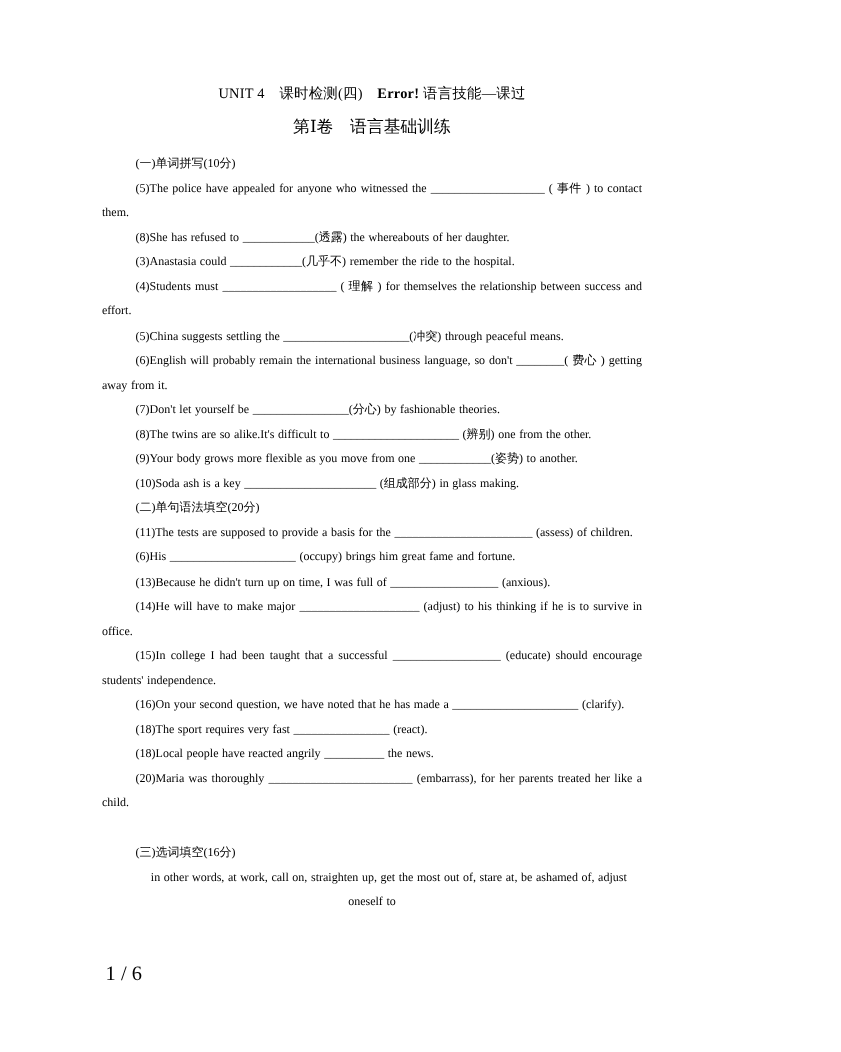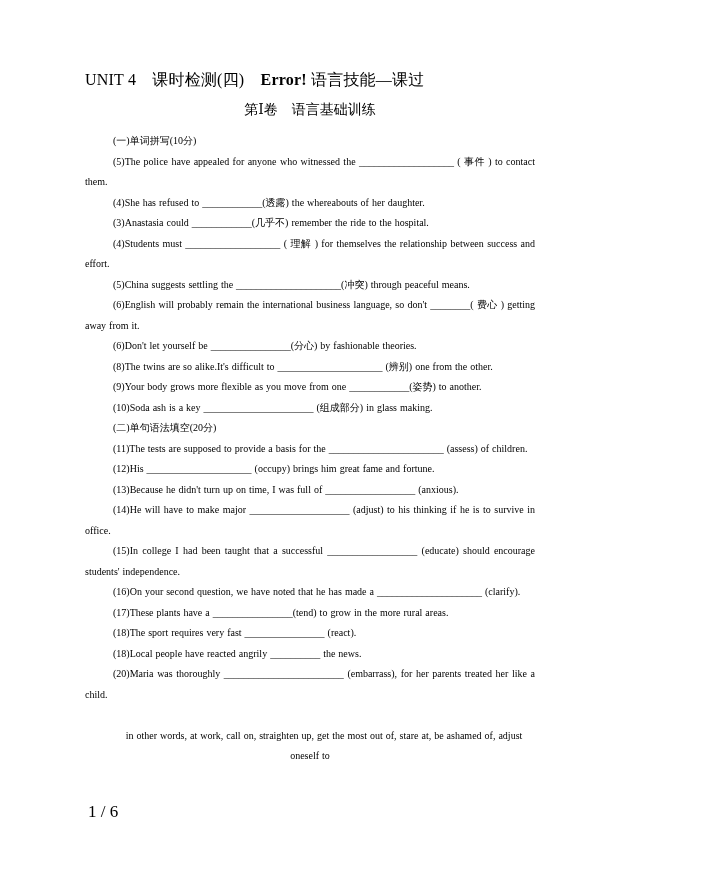--- a/index.html
+++ b/index.html
@@ -17,22 +17,23 @@
     overflow: hidden;
     box-sizing: border-box;
   }
   .content {
     position: absolute;
     left: 85px;
     top: 70px;
     width: 450px;
   }
   .title1 {
-    font-size: 16px;
+    font-size: 12px;
     font-weight: normal;
+    text-align: center;
     margin: 0 0 10px 0;
     letter-spacing: 0.2px;
     white-space: nowrap;
   }
   .title1 .bold-part { font-weight: bold; }
   .title2 {
     font-size: 14px;
     font-weight: normal;
     text-align: center;
     margin: 0 0 12px 0;
@@ -68,38 +69,38 @@
 </head>
 <body>
 
 <div class="page">
   <div class="content">
     <h1 class="title1"><span>UNIT 4　课时检测(四)　</span><span class="bold-part">Error!</span><span> 语言技能—课过</span></h1>
     <h2 class="title2">第Ⅰ卷　语言基础训练</h2>
     <div id="doc-body">
         <p class="para section">(一)单词拼写(10分)</p>
         <p class="para body">(5)The police have appealed for anyone who witnessed the ___________________ ( 事件 ) to contact them.</p>
-        <p class="para body">(4)She has refused to ____________(透露) the whereabouts of her daughter.</p>
+        <p class="para body">(8)She has refused to ____________(透露) the whereabouts of her daughter.</p>
         <p class="para body">(3)Anastasia could ____________(几乎不) remember the ride to the hospital.</p>
         <p class="para body">(4)Students must ___________________ ( 理解 ) for themselves the relationship between success and effort.</p>
         <p class="para body">(5)China suggests settling the _____________________(冲突) through peaceful means.</p>
         <p class="para body">(6)English will probably remain the international business  language, so don't ________( 费心 ) getting away from it.</p>
-        <p class="para body">(6)Don't let yourself be ________________(分心) by fashionable theories.</p>
+        <p class="para body">(7)Don't let yourself be ________________(分心) by fashionable theories.</p>
         <p class="para body">(8)The twins are so alike.It's difficult to _____________________ (辨别) one from the other.</p>
         <p class="para body">(9)Your body grows more flexible as you move from one ____________(姿势) to another.</p>
         <p class="para body">(10)Soda ash is a key ______________________ (组成部分) in glass making.</p>
         <p class="para section">(二)单句语法填空(20分)</p>
         <p class="para body">(11)The tests are supposed to provide a basis for the _______________________ (assess)    of children.</p>
-        <p class="para body">(12)His _____________________ (occupy) brings him great fame and fortune.</p>
+        <p class="para body">(6)His _____________________ (occupy) brings him great fame and fortune.</p>
         <p class="para body">(13)Because he didn't turn up on time, I was full of __________________ (anxious).</p>
         <p class="para body">(14)He will  have to make major ____________________ (adjust) to his thinking if he is to survive in office.</p>
         <p class="para body">(15)In college I had been taught that a successful __________________ (educate) should encourage students' independence.</p>
         <p class="para body">(16)On your second question, we have noted that he has made a _____________________ (clarify).</p>
-        <p class="para body">(17)These plants have a ________________(tend) to grow in the more rural areas.</p>
         <p class="para body">(18)The sport requires very fast ________________ (react).</p>
         <p class="para body">(18)Local people have reacted angrily __________ the news.</p>
         <p class="para body">(20)Maria was thoroughly ________________________ (embarrass), for her parents treated her like a child.</p>
         <p class="para spacer"></p>
+        <p class="para section">(三)选词填空(16分)</p>
         <p class="para wordbank">in other words,  at work, call on, straighten up, get the most out of, stare at, be  ashamed of, adjust oneself to</p>
       </div>
   </div>
   <div class="footer-page">1 / 6</div>
 </div>
 
 </body></html>

